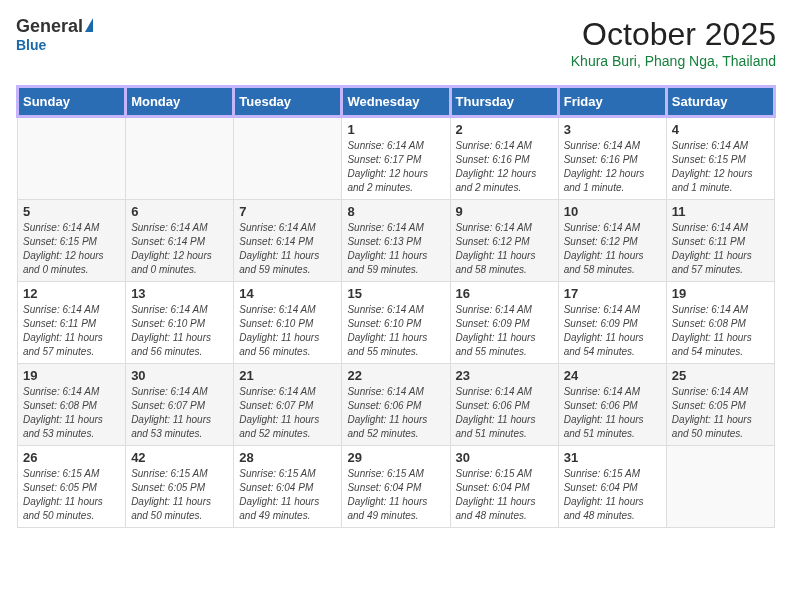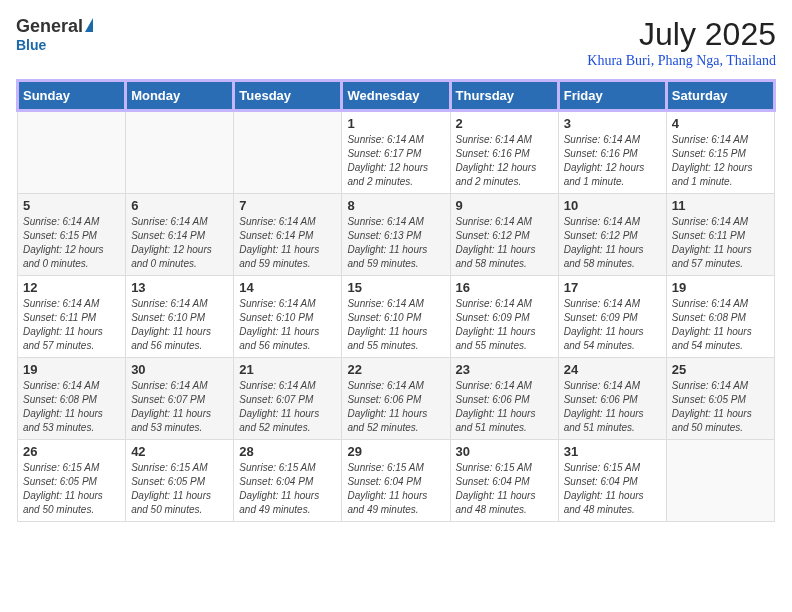--- a/index.html
+++ b/index.html
@@ -7,21 +7,21 @@
       font-family: Arial, sans-serif;
       background: #fff;
       width: 792px;
       min-height: 612px;
       padding: 16px;
     }
     .header {
       display: flex;
       justify-content: space-between;
       align-items: flex-start;
-      margin-bottom: 10px;
+      margin-bottom: 16px;
     }
     .logo {
       display: flex;
       flex-direction: column;
       align-items: flex-start;
     }
     .logo-text {
       display: flex;
       align-items: center;
     }
@@ -46,22 +46,21 @@
     .title-block {
       text-align: right;
     }
     .month-title {
       font-size: 32px;
       font-weight: normal;
       color: #222;
     }
     .location-title {
       font-size: 14px;
-      color: #1d4ed8;
-      font-family: Liberation Serif, serif;
+      color: #15803d;
     }
     .calendar {
       width: 100%;
       border-collapse: collapse;
       border: 1px solid #ccc;
     }
     .calendar th {
       background-color: #2a6db5;
       color: #fff;
       font-size: 13px;
@@ -104,21 +103,21 @@
 
 <div class="header">
   <div class="logo">
     <div class="logo-text">
       <span class="logo-general">General</span>
       <span class="logo-triangle"></span>
     </div>
     <span class="logo-blue">Blue</span>
   </div>
   <div class="title-block">
-    <div class="month-title">July 2025</div>
+    <div class="month-title">October 2025</div>
     <div class="location-title">Khura Buri, Phang Nga, Thailand</div>
   </div>
 </div>
 
 <table class="calendar">
   <thead>
     <tr>
     <th>Sunday</th>
         <th>Monday</th>
         <th>Tuesday</th>

